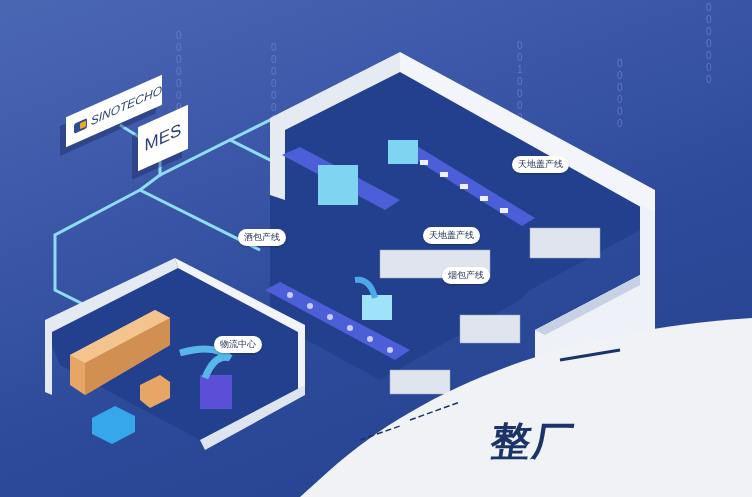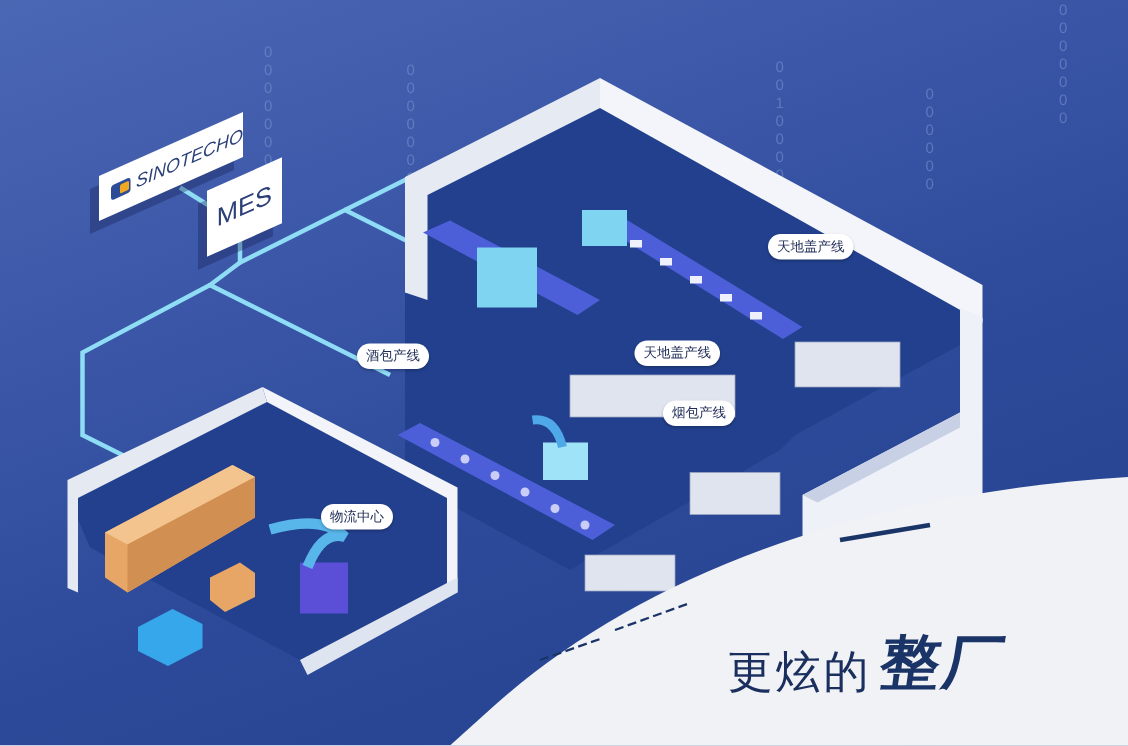--- a/index.html
+++ b/index.html
@@ -107,16 +107,15 @@
     <span>MES</span>
   </div>
 
   <div class="label" style="left:512px;top:156px;">天地盖产线</div>
   <div class="label" style="left:423px;top:227px;">天地盖产线</div>
   <div class="label" style="left:442px;top:267px;">烟包产线</div>
   <div class="label" style="left:238px;top:229px;">酒包产线</div>
   <div class="label" style="left:214px;top:336px;">物流中心</div>
 
   <div class="slogan">
-    <span>更炫的</span>
     <span class="brush">整厂</span>
   </div>
 </div>
 
 </body></html>

